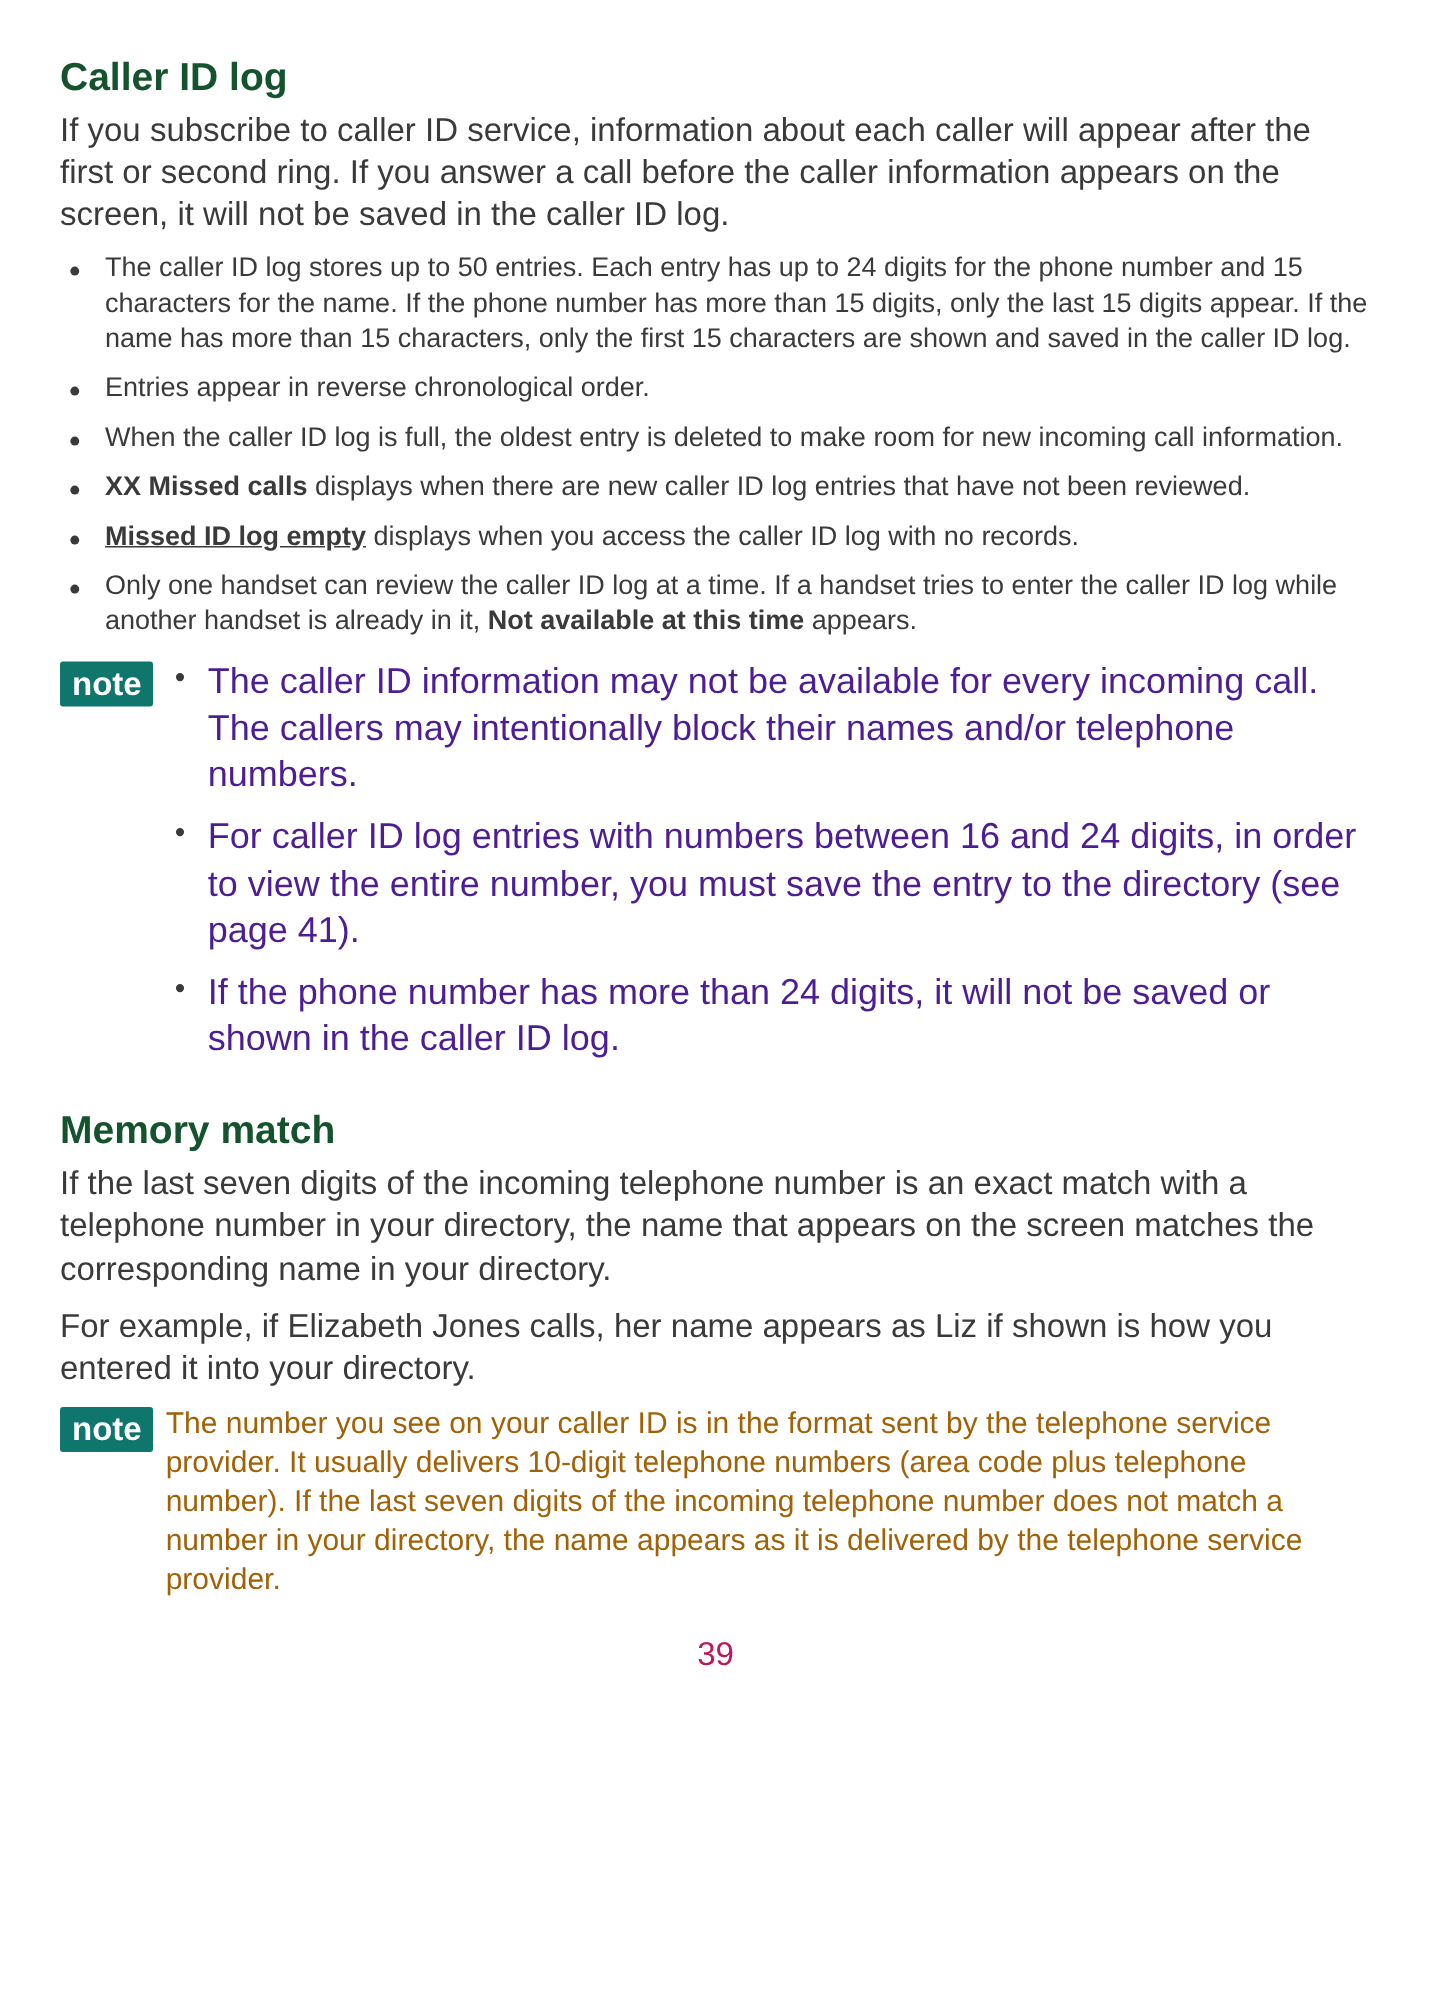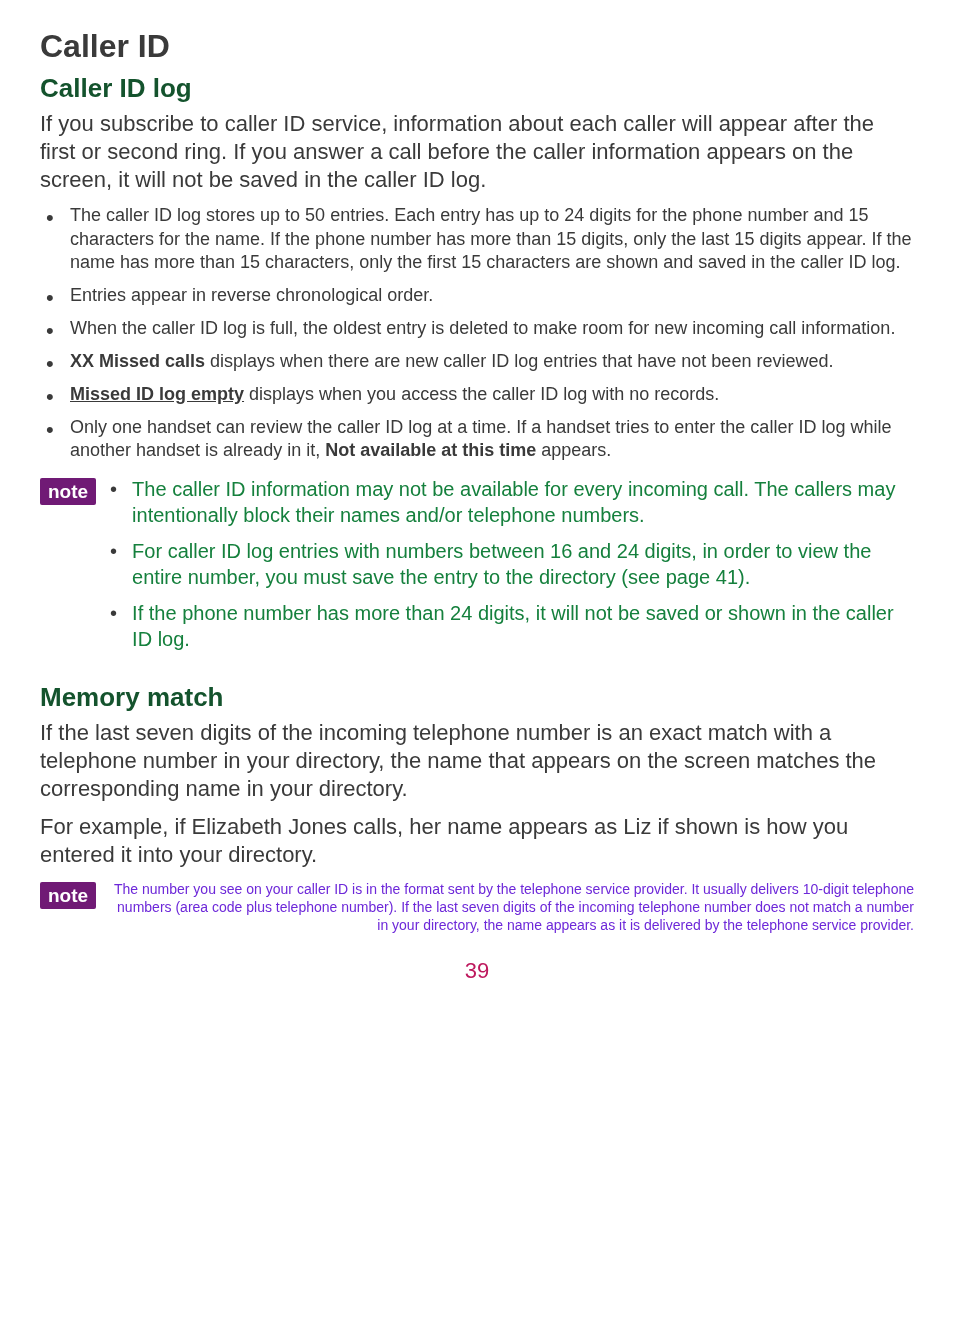--- a/index.html
+++ b/index.html
@@ -59,76 +59,74 @@
   .underline-bold {
     font-weight: bold;
     text-decoration: underline;
   }
   .note-block {
     display: flex;
     align-items: flex-start;
     margin-bottom: 20px;
   }
   .note-badge {
-    background: #701a75;
+    background: #0f766e;
     color: #fff;
     font-weight: bold;
-    font-size: 19px;
+    font-size: 22px;
     padding: 4px 8px;
     border-radius: 2px;
     flex-shrink: 0;
     margin-right: 8px;
     font-family: Arial, sans-serif;
     line-height: 1;
     margin-top: 2px;
   }
   .note-content {
     flex: 1;
   }
   ul.note-list {
     list-style: none;
     padding: 0;
     margin: 0;
   }
   ul.note-list > li {
     position: relative;
     padding-left: 28px;
-    font-size: 20px;
+    font-size: 24px;
     line-height: 1.3;
     margin-bottom: 10px;
-    color: #15803d;
+    color: #4c1d95;
   }
   ul.note-list > li::before {
     content: "•";
     position: absolute;
     left: 6px;
     top: 0;
     font-size: 20px;
     color: #3a3a3a;
   }
   p.note-para {
-    font-size: 14px;
+    font-size: 20px;
     line-height: 1.3;
     margin: 0;
-    color: #6d28d9;
-    text-align: right;
+    color: #a16207;
   }
   .page-num {
     text-align: center;
     font-size: 22px;
     margin-top: 24px;
     color: #be185d;
   }
 </style>
 </head>
 <body>
 
 <div class="page">
 
-  <h1>Caller ID</h1>
 
   <h2>Caller ID log</h2>
 
   <p class="body">If you subscribe to caller ID service, information about each caller will appear after the first or second ring. If you answer a call before the caller information appears on the screen, it will not be saved in the caller ID log.</p>
 
   <ul class="main-list">
     <li>The caller ID log stores up to 50 entries. Each entry has up to 24 digits for the phone number and 15 characters for the name. If the phone number has more than 15 digits, only the last 15 digits appear. If the name has more than 15 characters, only the first 15 characters are shown and saved in the caller ID log.</li>
     <li>Entries appear in reverse chronological order.</li>
     <li>When the caller ID log is full, the oldest entry is deleted to make room for new incoming call information.</li>
     <li><span class="bold">XX Missed calls</span><span> displays when there are new caller ID log entries that have not been reviewed.</span></li>

